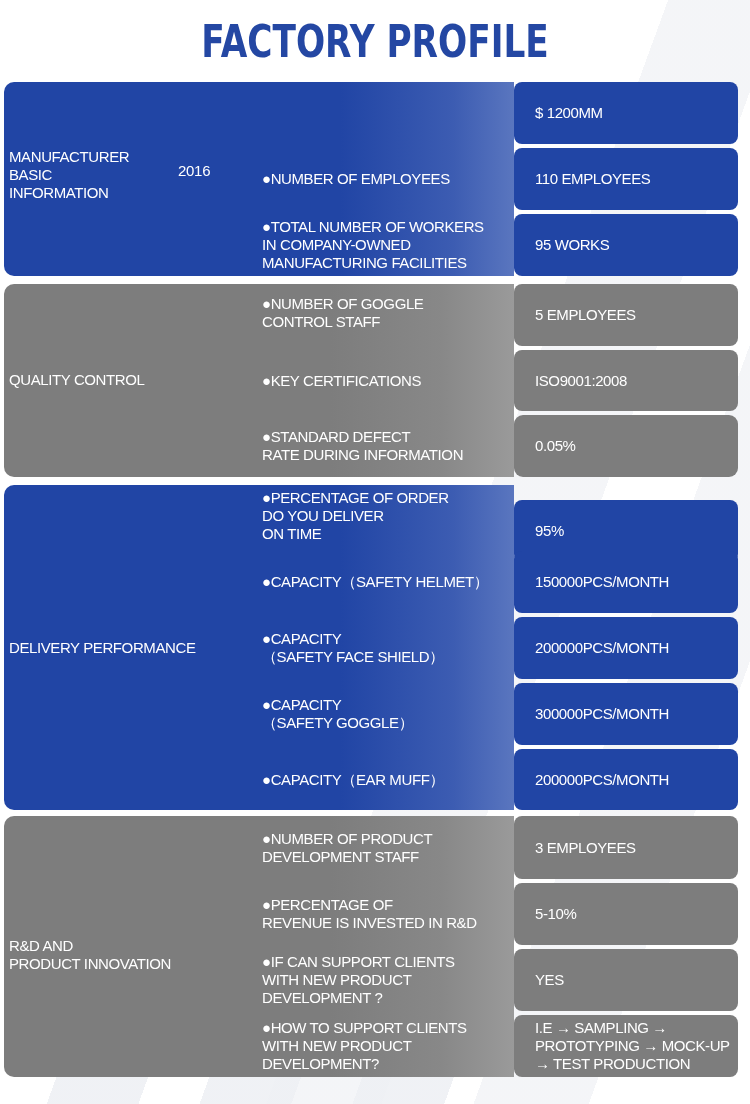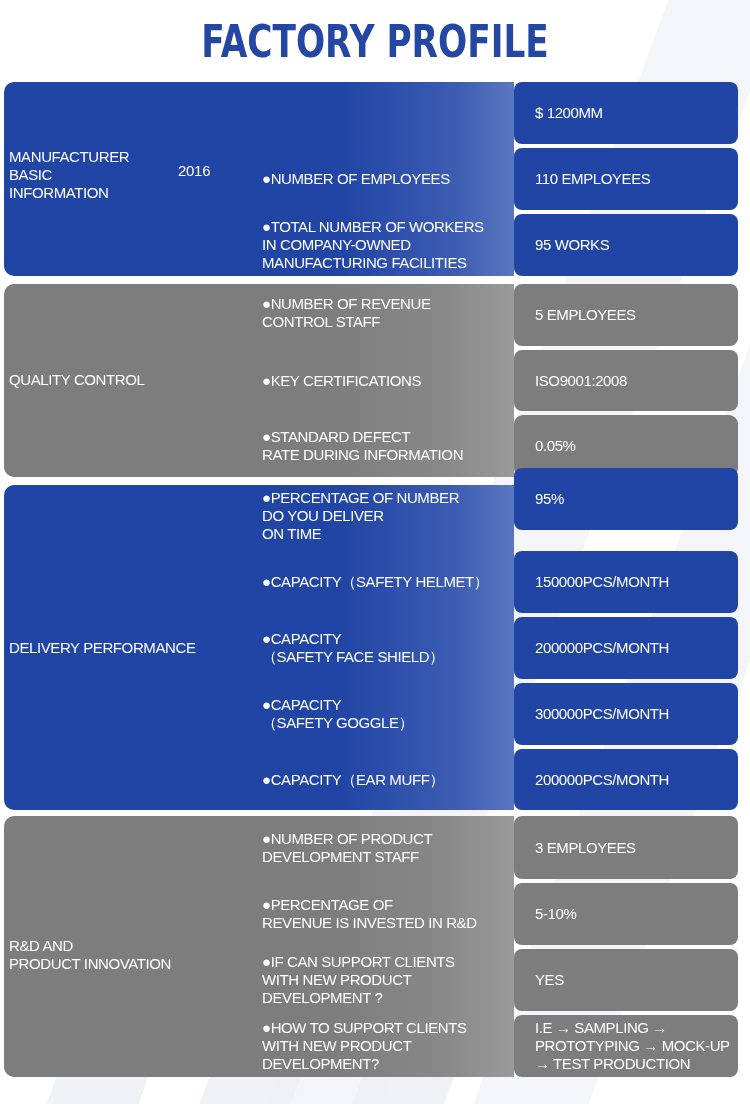--- a/index.html
+++ b/index.html
@@ -81,43 +81,43 @@
   <div class="row-label" style="top:132px;height:62px;">●TOTAL NUMBER OF WORKERS
 IN COMPANY-OWNED
 MANUFACTURING FACILITIES</div>
 </div>
 <div class="value-box blue" style="top:82px;height:62px;">$ 1200MM</div>
 <div class="value-box blue" style="top:148px;height:62px;">110 EMPLOYEES</div>
 <div class="value-box blue" style="top:214px;height:62px;">95 WORKS</div>
 
 <div class="section grey" style="top:284px;height:193px;">
   <div class="sec-label" style="top:87px;">QUALITY CONTROL</div>
-  <div class="row-label" style="top:0;height:62px;margin-top:-2px;">●NUMBER OF REVENUE
+  <div class="row-label" style="top:0;height:62px;margin-top:-2px;">●NUMBER OF GOGGLE
   CONTROL STAFF</div>
   <div class="row-label" style="top:66px;height:62px;">●KEY CERTIFICATIONS</div>
   <div class="row-label" style="top:131px;height:62px;">●STANDARD DEFECT
   RATE DURING INFORMATION</div>
 </div>
 <div class="value-box grey" style="top:284px;height:62px;">5 EMPLOYEES</div>
 <div class="value-box grey" style="top:350px;height:61px;">ISO9001:2008</div>
 <div class="value-box grey" style="top:415px;height:62px;border-radius:9px;">0.05%</div>
 
 <div class="section blue" style="top:485px;height:325px;">
   <div class="sec-label" style="top:154px;">DELIVERY PERFORMANCE</div>
-  <div class="row-label" style="top:0;height:62px;">●PERCENTAGE OF NUMBER
+  <div class="row-label" style="top:0;height:62px;">●PERCENTAGE OF ORDER
  DO YOU DELIVER
  ON TIME</div>
   <div class="row-label" style="top:66px;height:62px;">●CAPACITY（SAFETY HELMET）</div>
   <div class="row-label" style="top:132px;height:62px;">●CAPACITY
 （SAFETY FACE SHIELD）</div>
   <div class="row-label" style="top:198px;height:62px;">●CAPACITY
 （SAFETY GOGGLE）</div>
   <div class="row-label" style="top:264px;height:61px;">●CAPACITY（EAR MUFF）</div>
 </div>
-<div class="value-box blue" style="top:468px;height:62px;">95%</div>
+<div class="value-box blue" style="top:500px;height:62px;">95%</div>
 <div class="value-box blue" style="top:551px;height:62px;">150000PCS/MONTH</div>
 <div class="value-box blue" style="top:617px;height:62px;">200000PCS/MONTH</div>
 <div class="value-box blue" style="top:683px;height:62px;">300000PCS/MONTH</div>
 <div class="value-box blue" style="top:749px;height:61px;">200000PCS/MONTH</div>
 
 <div class="section grey" style="top:816px;height:261px;">
   <div class="sec-label" style="top:121px;">R&amp;D AND
 PRODUCT INNOVATION</div>
   <div class="row-label" style="top:0;height:64px;">●NUMBER OF PRODUCT
   DEVELOPMENT STAFF</div>

